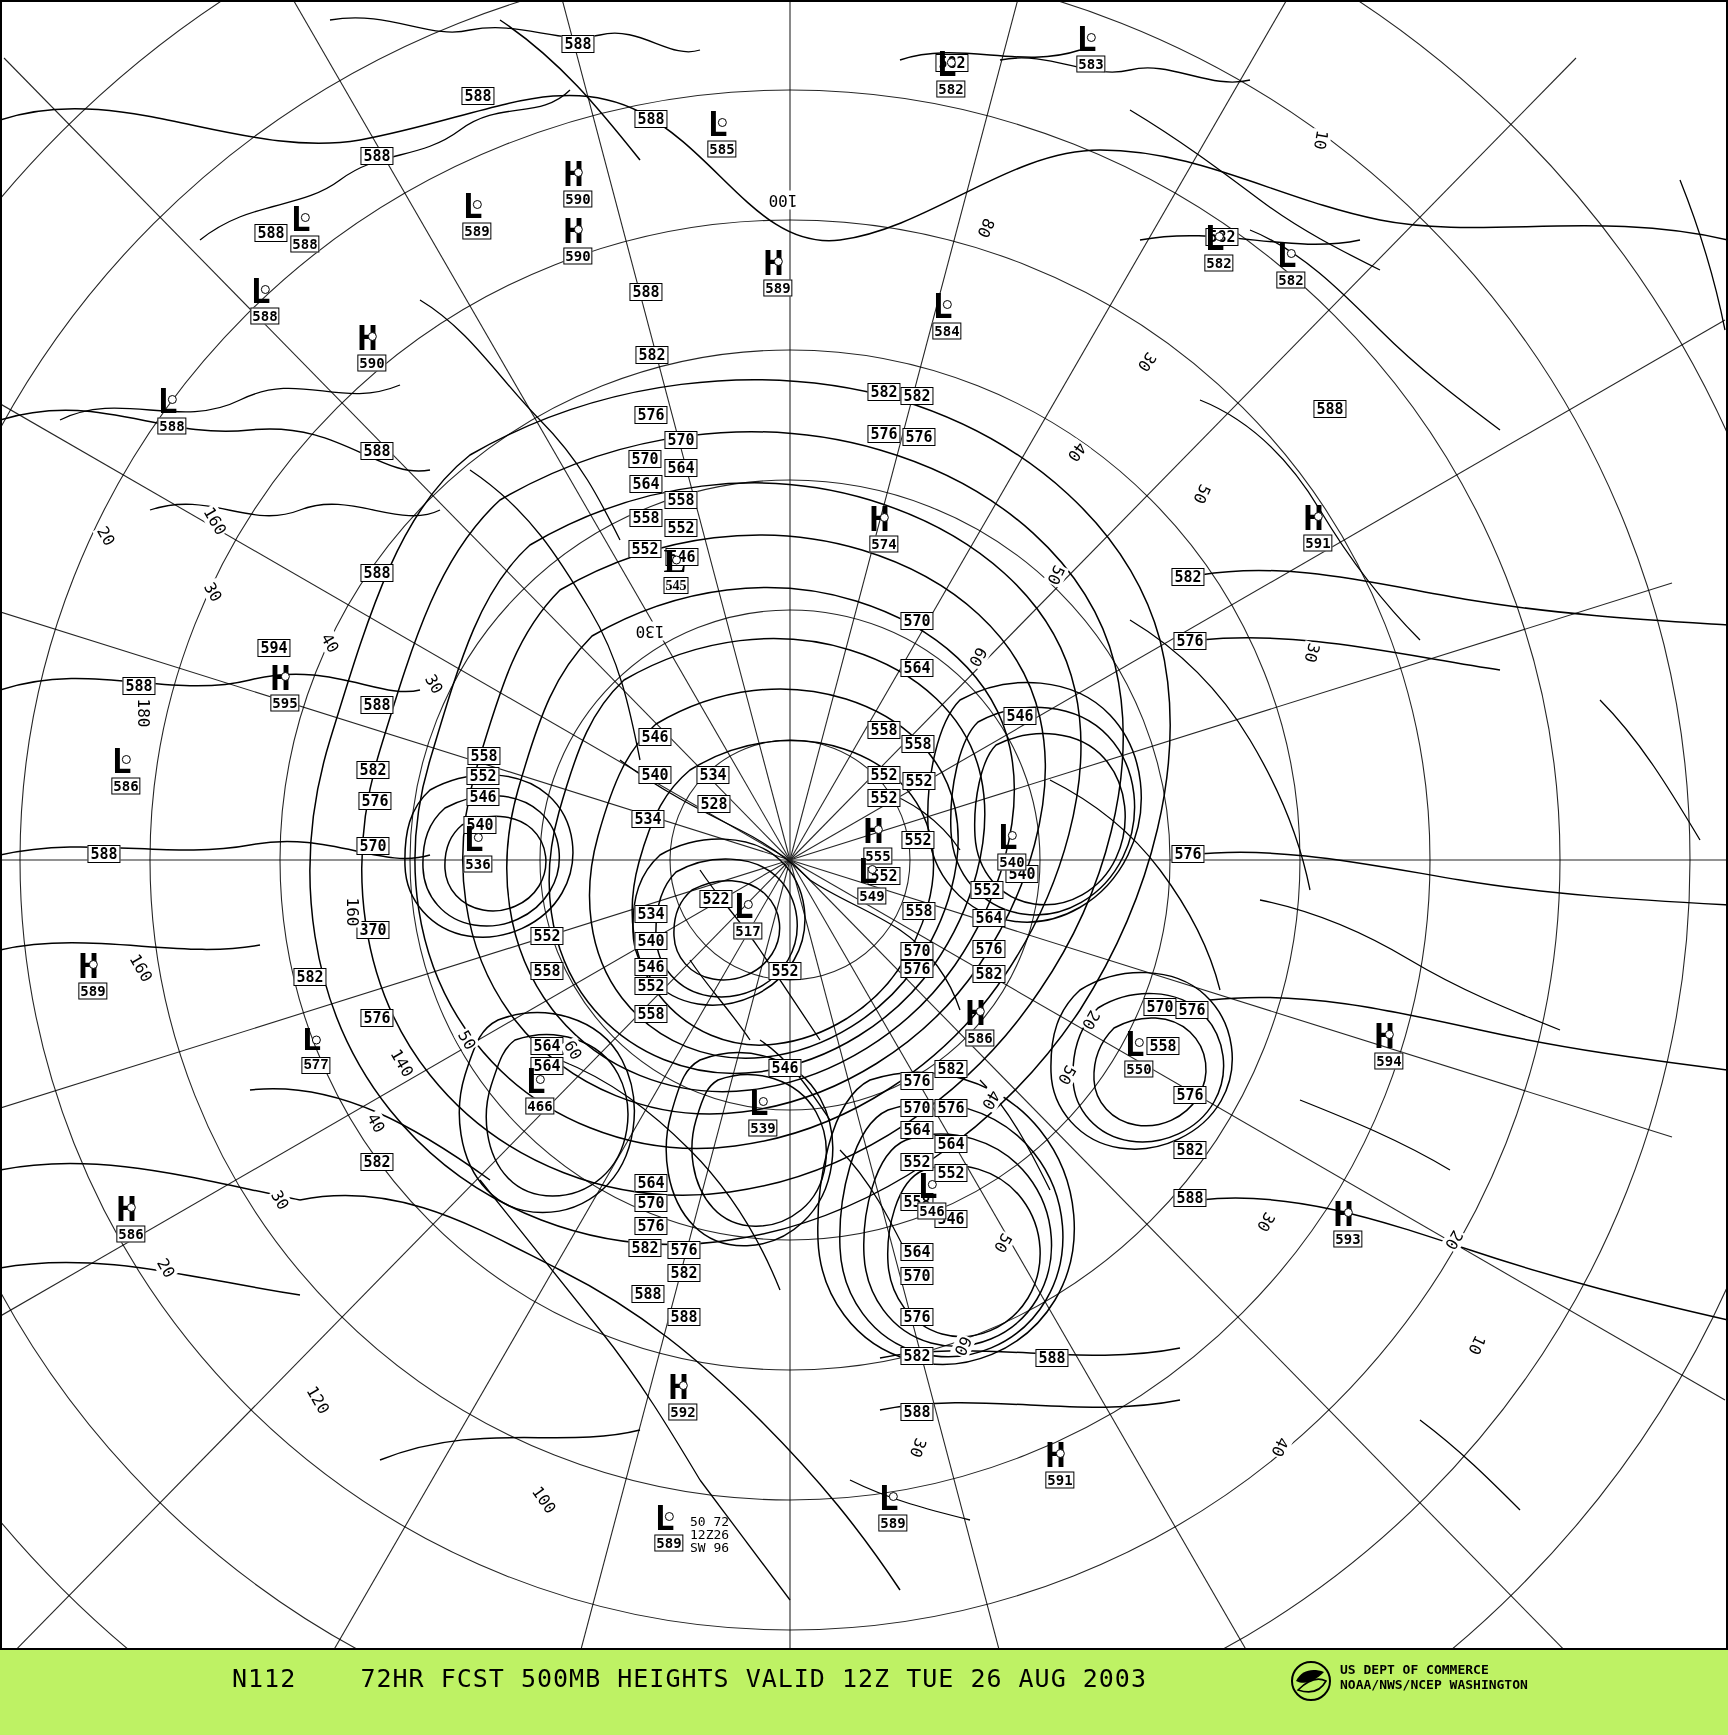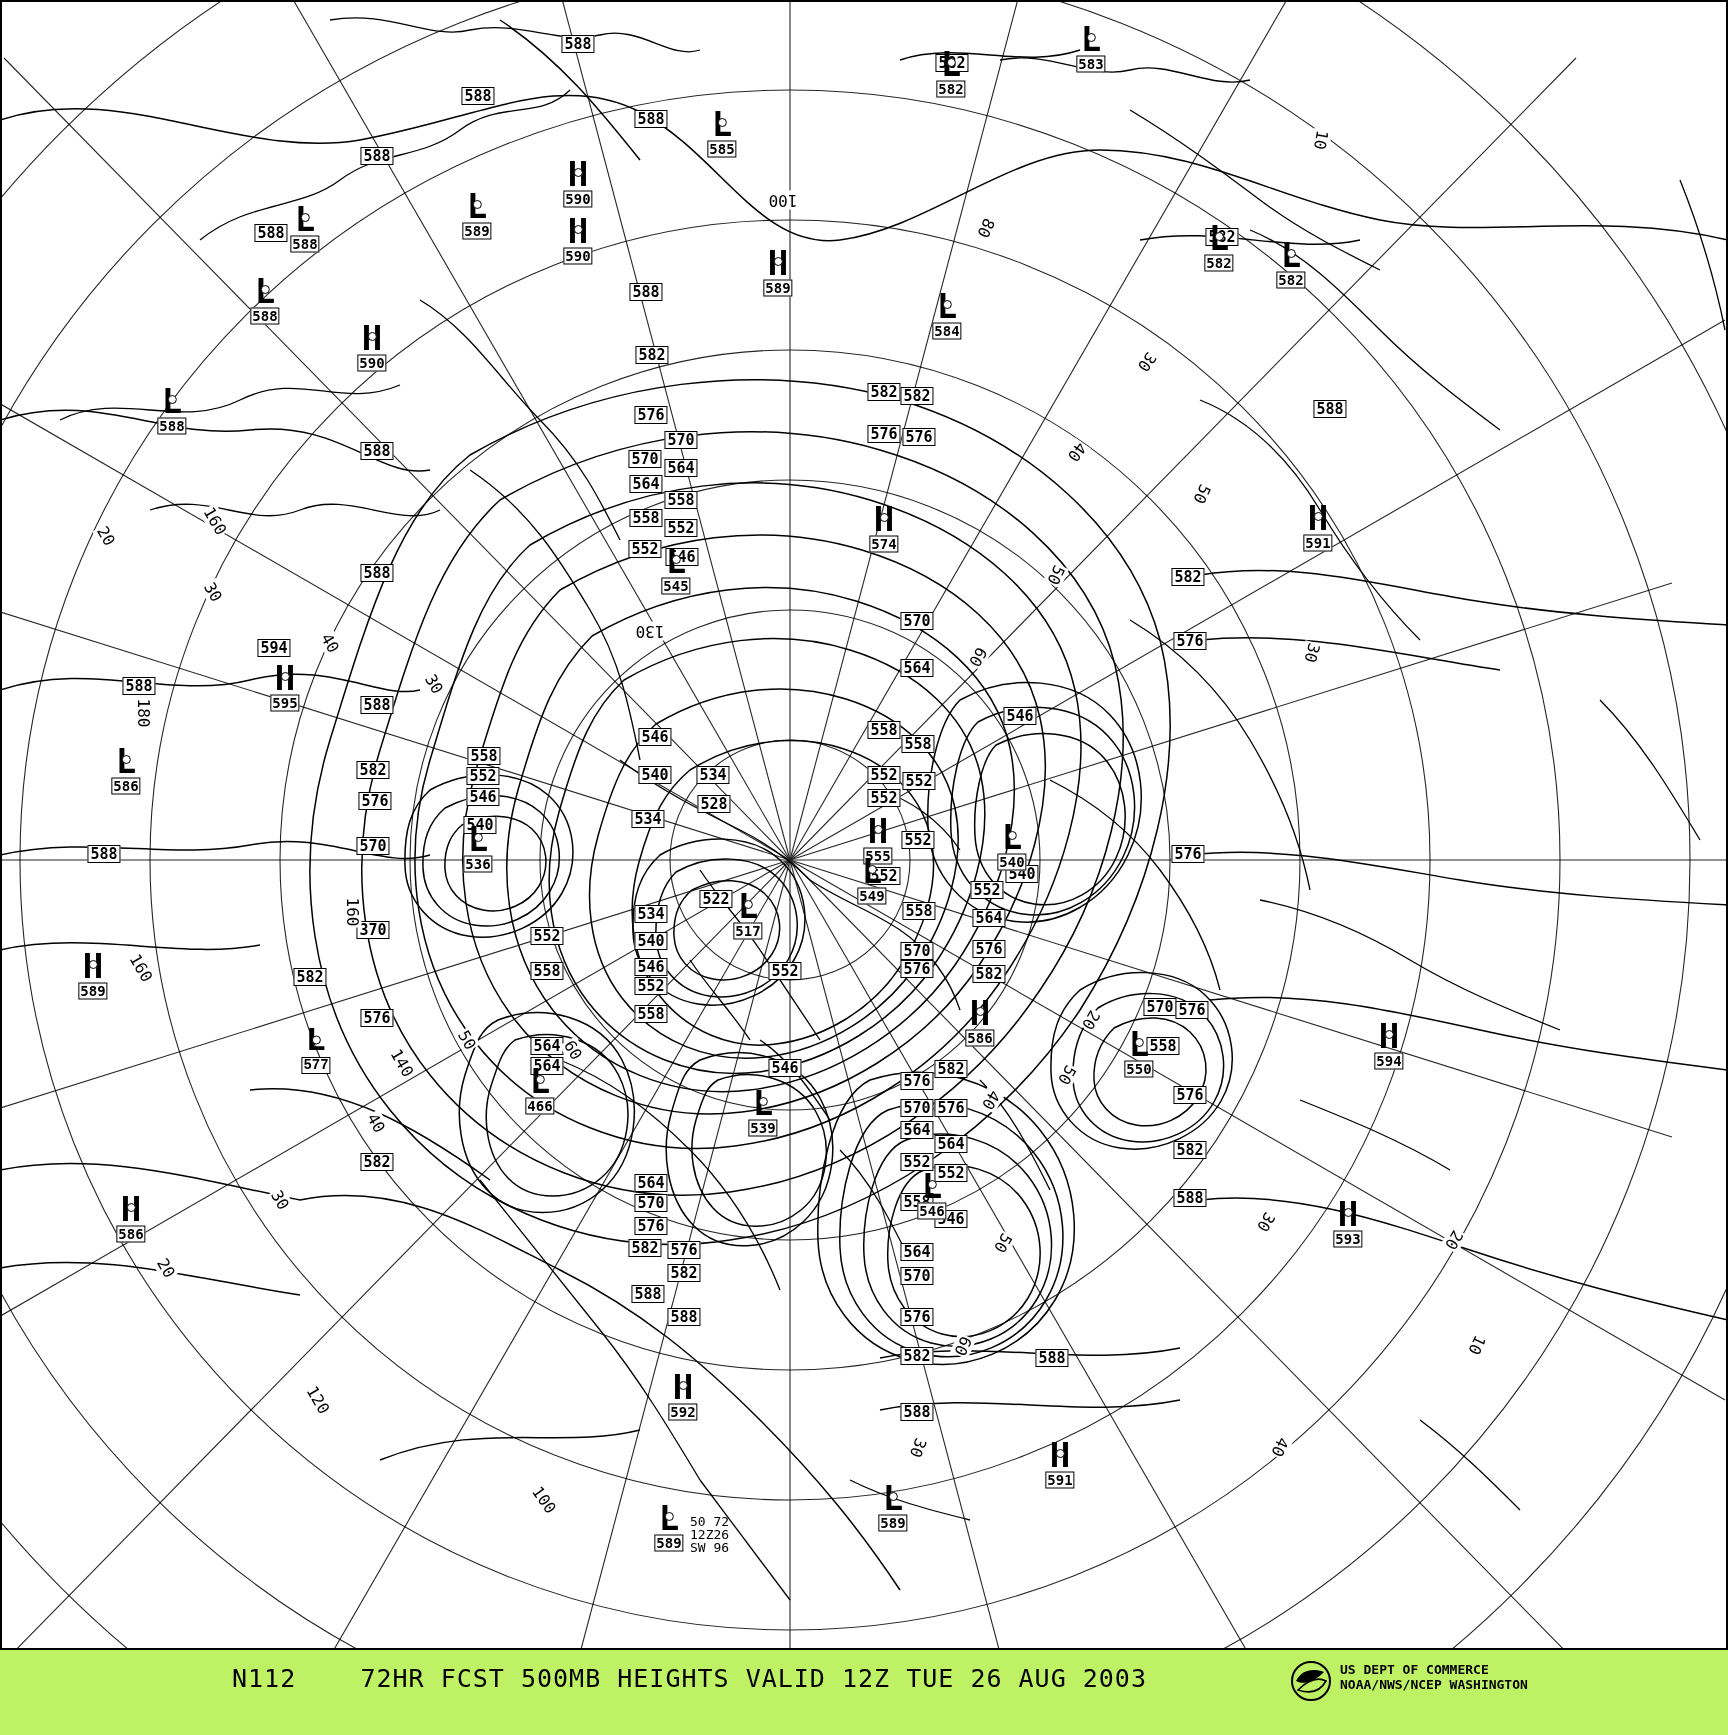--- a/index.html
+++ b/index.html
@@ -17,21 +17,21 @@
     line-height:16px;
     padding:0 2px;
     letter-spacing:0px;
     white-space:nowrap;
     transform:translate(-50%,-50%);
   }
   .marker{
     position:absolute;
     transform:translate(-50%,-50%);
     font-family:"DejaVu Sans Mono",monospace;
-    text-align:center;
+    text-align:left;
   }
   .marker .glyph{
     font-size:34px;
     font-weight:bold;
     line-height:30px;
     display:block;
   }
   .marker .val{
     display:inline-block;
     background:#fff;
@@ -362,21 +362,21 @@
       <div class="marker" style="left: 578px; top: 240px;"><span class="glyph">H</span><span class="centerdot"></span><span class="val">590</span></div>
       <div class="marker" style="left: 1219px; top: 247px;"><span class="glyph">L</span><span class="centerdot"></span><span class="val">582</span></div>
       <div class="marker" style="left: 1291px; top: 264px;"><span class="glyph">L</span><span class="centerdot"></span><span class="val">582</span></div>
       <div class="marker" style="left: 778px; top: 272px;"><span class="glyph">H</span><span class="centerdot"></span><span class="val">589</span></div>
       <div class="marker" style="left: 265px; top: 300px;"><span class="glyph">L</span><span class="centerdot"></span><span class="val">588</span></div>
       <div class="marker" style="left: 947px; top: 315px;"><span class="glyph">L</span><span class="centerdot"></span><span class="val">584</span></div>
       <div class="marker" style="left: 372px; top: 347px;"><span class="glyph">H</span><span class="centerdot"></span><span class="val">590</span></div>
       <div class="marker" style="left: 172px; top: 410px;"><span class="glyph">L</span><span class="centerdot"></span><span class="val">588</span></div>
       <div class="marker" style="left: 884px; top: 528px;"><span class="glyph">H</span><span class="centerdot"></span><span class="val">574</span></div>
       <div class="marker" style="left: 1318px; top: 527px;"><span class="glyph">H</span><span class="centerdot"></span><span class="val">591</span></div>
-      <div class="marker" style="left: 676px; top: 570px;"><span class="glyph">L</span><span class="centerdot"></span><span class="val">545</span></div>
+      <div class="marker" style="left: 676px; top: 570px; font-family: Liberation Serif, serif;"><span class="glyph">L</span><span class="centerdot"></span><span class="val">545</span></div>
       <div class="marker" style="left: 285px; top: 687px;"><span class="glyph">H</span><span class="centerdot"></span><span class="val">595</span></div>
       <div class="marker" style="left: 126px; top: 770px;"><span class="glyph">L</span><span class="centerdot"></span><span class="val">586</span></div>
       <div class="marker" style="left: 478px; top: 848px;"><span class="glyph">L</span><span class="centerdot"></span><span class="val">536</span></div>
       <div class="marker" style="left: 878px; top: 840px;"><span class="glyph">H</span><span class="centerdot"></span><span class="val">555</span></div>
       <div class="marker" style="left: 1012px; top: 846px;"><span class="glyph">L</span><span class="centerdot"></span><span class="val">540</span></div>
       <div class="marker" style="left: 872px; top: 880px;"><span class="glyph">L</span><span class="centerdot"></span><span class="val">549</span></div>
       <div class="marker" style="left: 708px; top: 915px; margin-left: 40px;"><span class="glyph">L</span><span class="centerdot"></span><span class="val">517</span></div>
       <div class="marker" style="left: 93px; top: 975px;"><span class="glyph">H</span><span class="centerdot"></span><span class="val">589</span></div>
       <div class="marker" style="left: 316px; top: 1050px; font-family: Liberation Mono, monospace;"><span class="glyph">L</span><span class="centerdot"></span><span class="val">577</span></div>
       <div class="marker" style="left: 980px; top: 1022px;"><span class="glyph">H</span><span class="centerdot"></span><span class="val">586</span></div>

